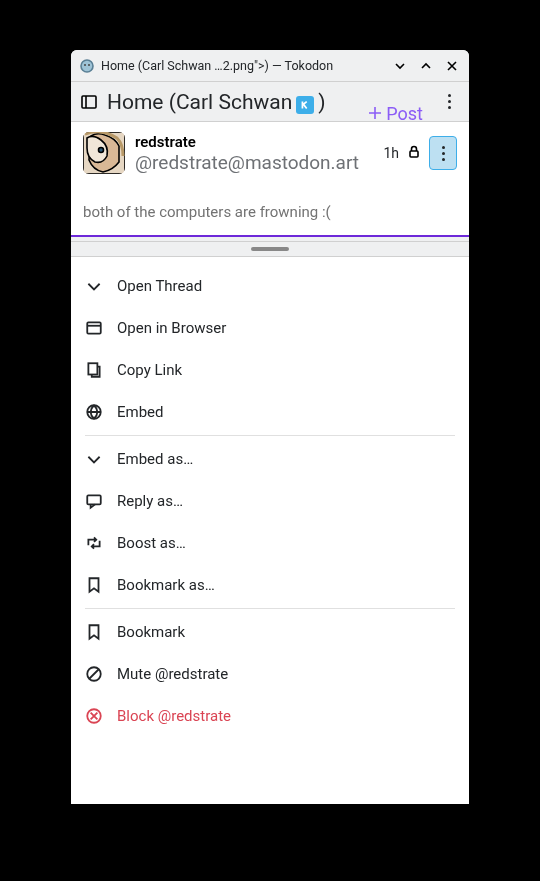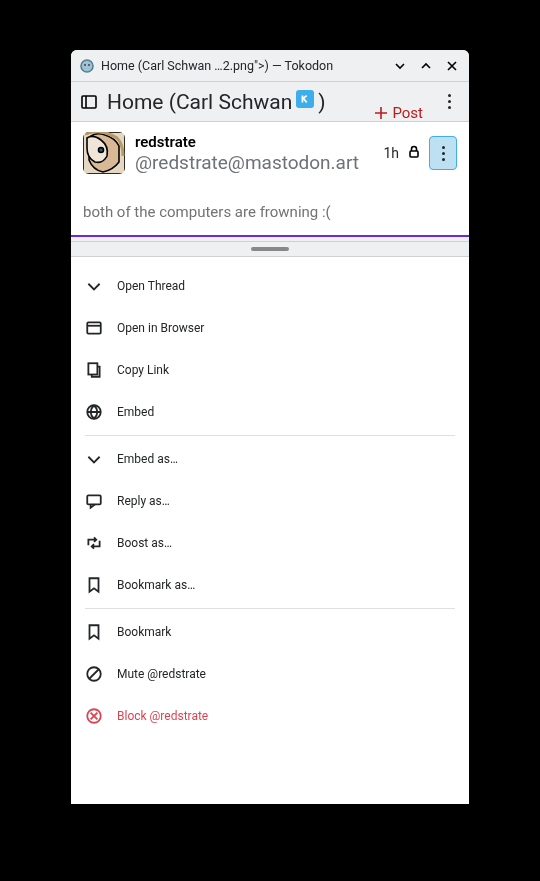--- a/index.html
+++ b/index.html
@@ -72,41 +72,41 @@
       height: 20px;
       display: flex;
       align-items: center;
       justify-content: center;
     }
     .page-title {
       flex: 1;
       font-size: 21px;
       color: #232629;
       display: flex;
-      align-items: flex-start;
+      align-items: flex-end;
       gap: 4px;
     }
     .kde-badge {
       display: inline-flex;
       align-items: center;
       justify-content: center;
       width: 18px;
       height: 18px;
       background: #3daee9;
       color: #fff;
       border-radius: 3px;
       font-size: 11px;
       font-weight: bold;
     }
     .post-btn {
       display: flex;
       align-items: center;
       gap: 4px;
-      font-size: 15px;
-      color: #b91c1c;
+      font-size: 18px;
+      color: #8b5cf6;
       padding: 4px 6px;
       cursor: pointer;
       margin-top: 23px;
     }
     .hamburger {
       width: 24px;
       height: 24px;
       display: flex;
       align-items: center;
       justify-content: center;
@@ -196,21 +196,21 @@
     .menu-list {
       padding: 8px 0;
       flex: 1;
       overflow: hidden;
     }
     .menu-item {
       padding: 12px 14px;
       display: flex;
       align-items: center;
       gap: 14px;
-      font-size: 12px;
+      font-size: 15px;
       color: #232629;
       cursor: pointer;
     }
     .menu-item.danger { color: #da4453; }
     .menu-icon {
       width: 18px;
       height: 18px;
       display: flex;
       align-items: center;
       justify-content: center;

